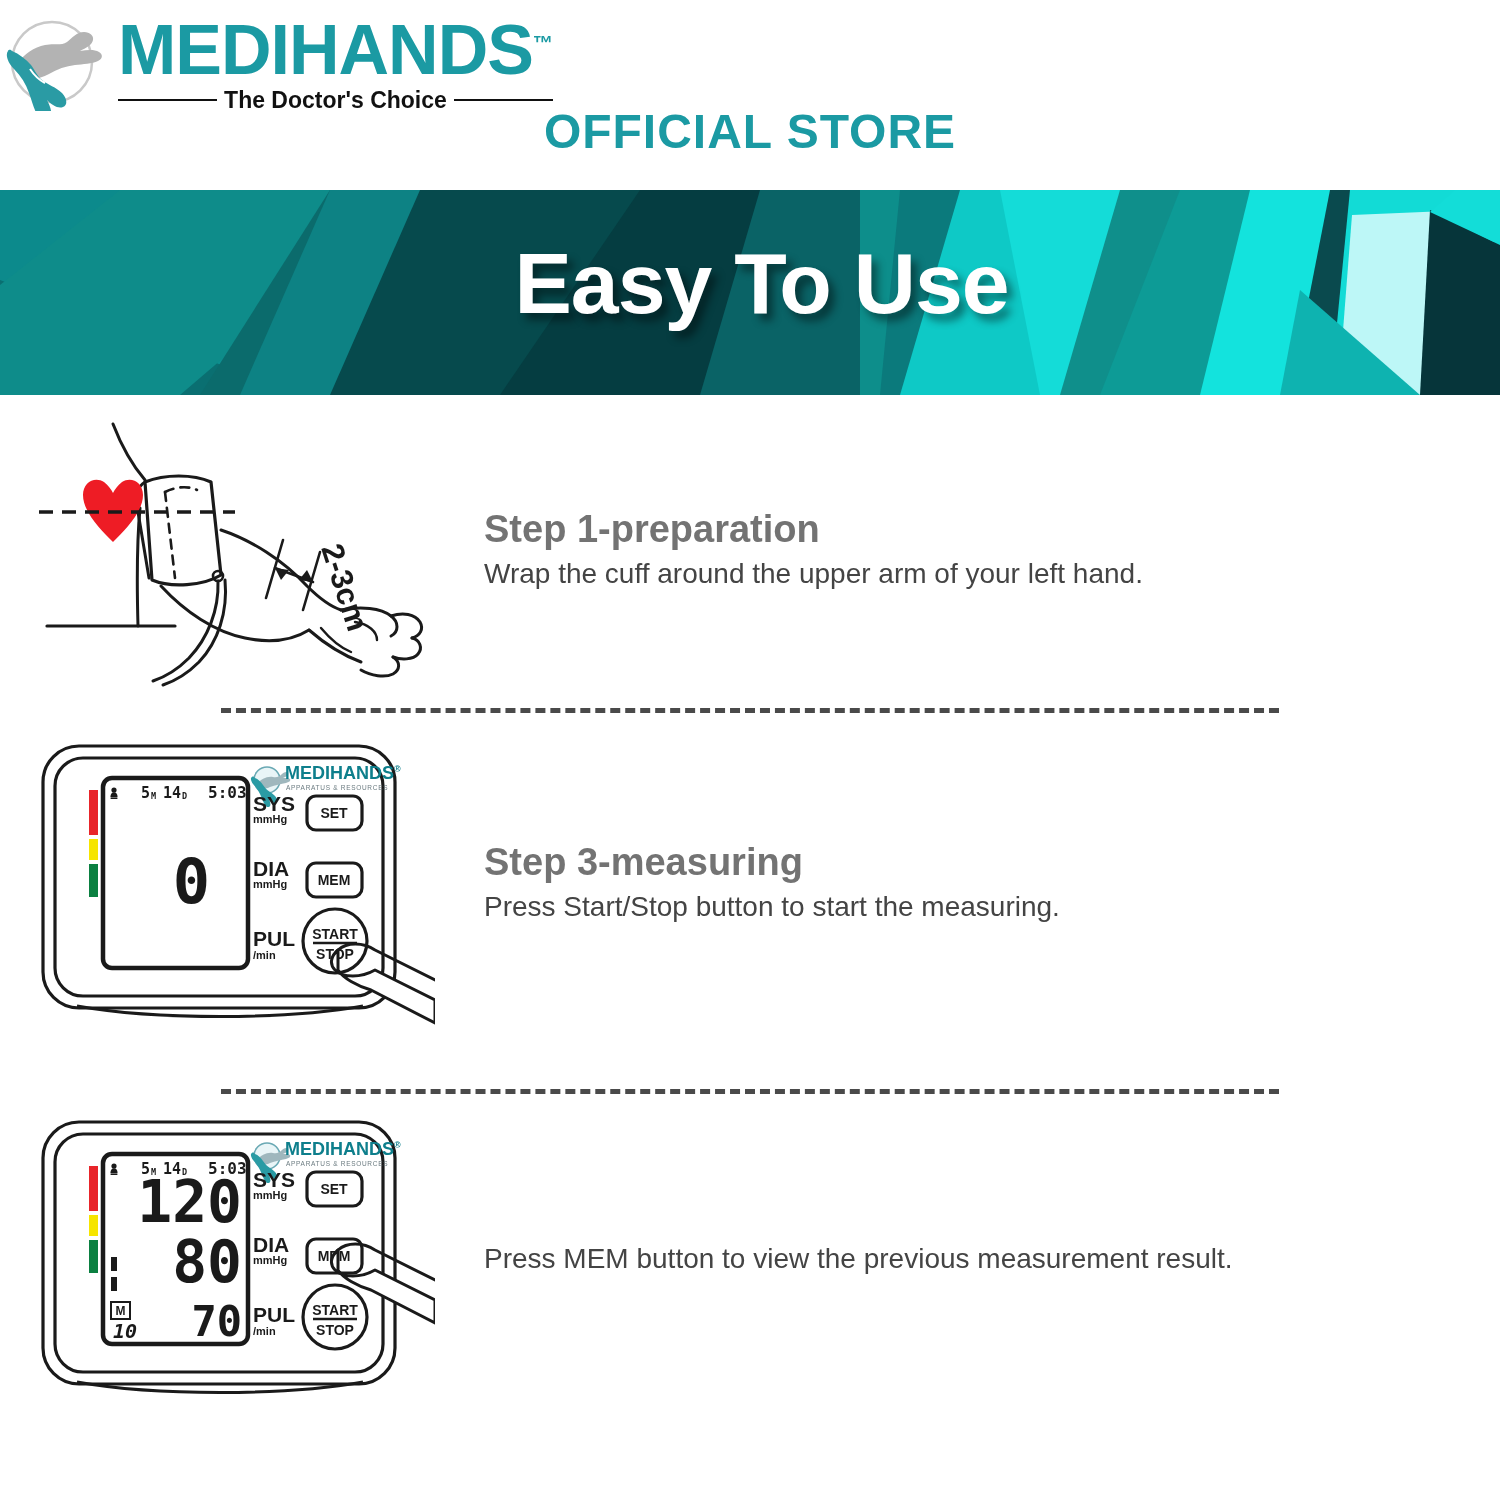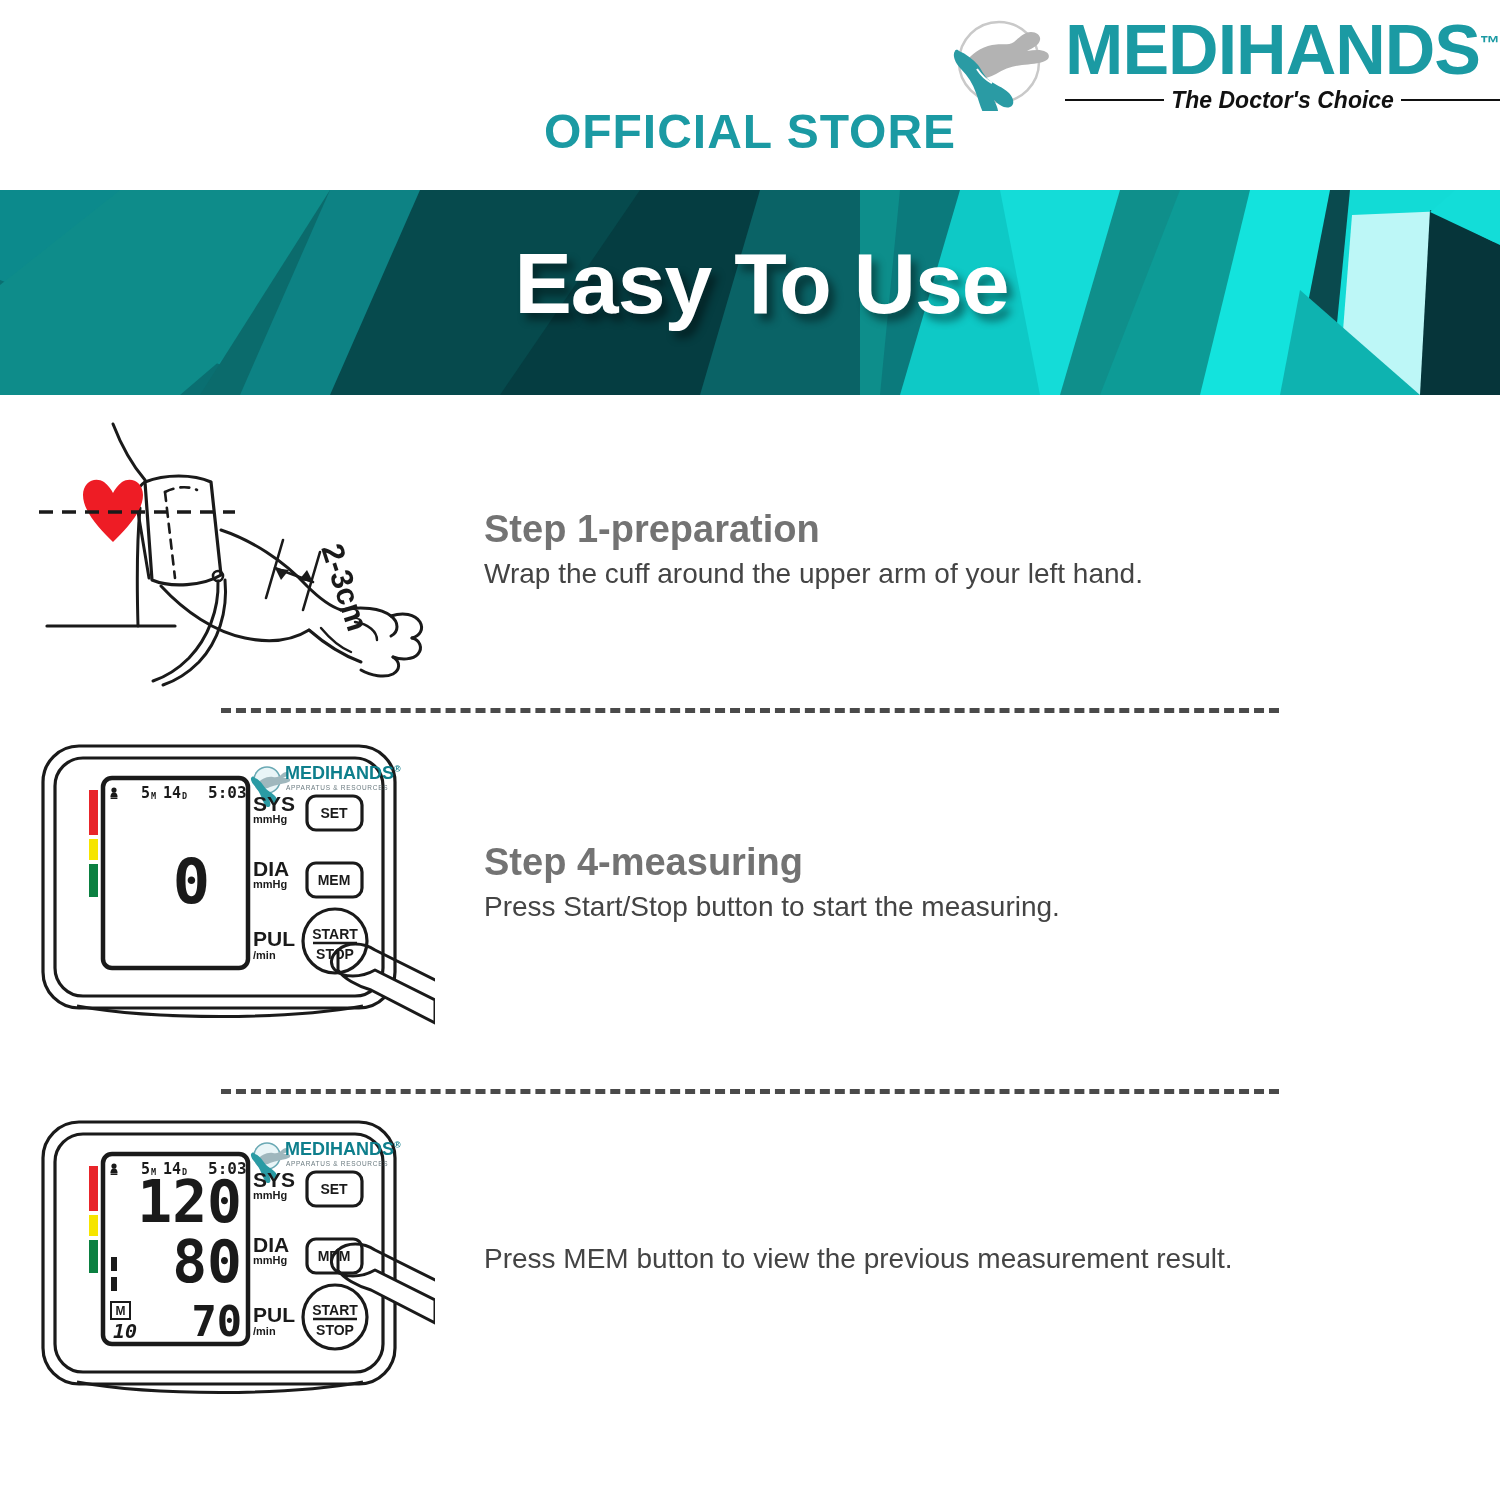--- a/index.html
+++ b/index.html
@@ -18,22 +18,21 @@
     background: #ffffff;
     position: relative;
   }
   .brand-row {
     position: absolute;
     left: 0; right: 0;
     top: 18px;
     height: 92px;
     display: flex;
     align-items: center;
-    justify-content: flex-end;
-    margin-left: 28px;
+    justify-content: flex-start;
   }
   .logo-mark {
     width: 104px;
     height: 94px;
     margin-right: 14px;
     flex: 0 0 auto;
   }
   .brand-text { position: relative; }
   .brand-name {
     font-size: 70px;
@@ -51,21 +50,20 @@
   }
   .brand-tagline {
     display: flex;
     align-items: center;
     margin-top: 2px;
     gap: 7px;
   }
   .tagline-rule { flex: 1 1 auto; height: 2px; background: #111; }
   .tagline-text {
     font-family: "Liberation Sans", sans-serif;
-    font-style: italic;
     font-weight: bold;
     font-size: 23px;
     color: #111;
     white-space: nowrap;
   }
   .official-store {
     position: absolute;
     top: 108px;
     left: 0; right: 0;
     text-align: center;
@@ -320,21 +318,21 @@
           <text x="300" y="221" text-anchor="middle" font-family="Liberation Sans, sans-serif" font-size="14" font-weight="bold" fill="#1a1a1a">STOP</text>
         </g>
 
         <g fill="#ffffff" stroke="#1a1a1a" stroke-width="3" stroke-linejoin="round" stroke-linecap="round">
           <path d="M303 212 C296 218 294 226 300 232 C308 240 326 240 340 232 L400 262 L400 285 L336 252 C322 248 308 240 303 232 Z"></path>
           <path d="M303 212 C312 204 328 204 340 212 L400 242" fill="none"></path>
         </g>
       </svg>
     </div>
     <div class="step-copy">
-      <div class="step-title">Step 4-measuring</div>
+      <div class="step-title">Step 3-measuring</div>
       <div class="step-desc">Press Start/Stop button to start the measuring.</div>
     </div>
   </div>
 
   <div class="divider div2"></div>
 
   <div class="step step3">
     <div class="step-figure">
       <svg viewBox="0 0 400 290" width="400" height="290">
         <g fill="#ffffff" stroke="#1a1a1a" stroke-width="3.2">

